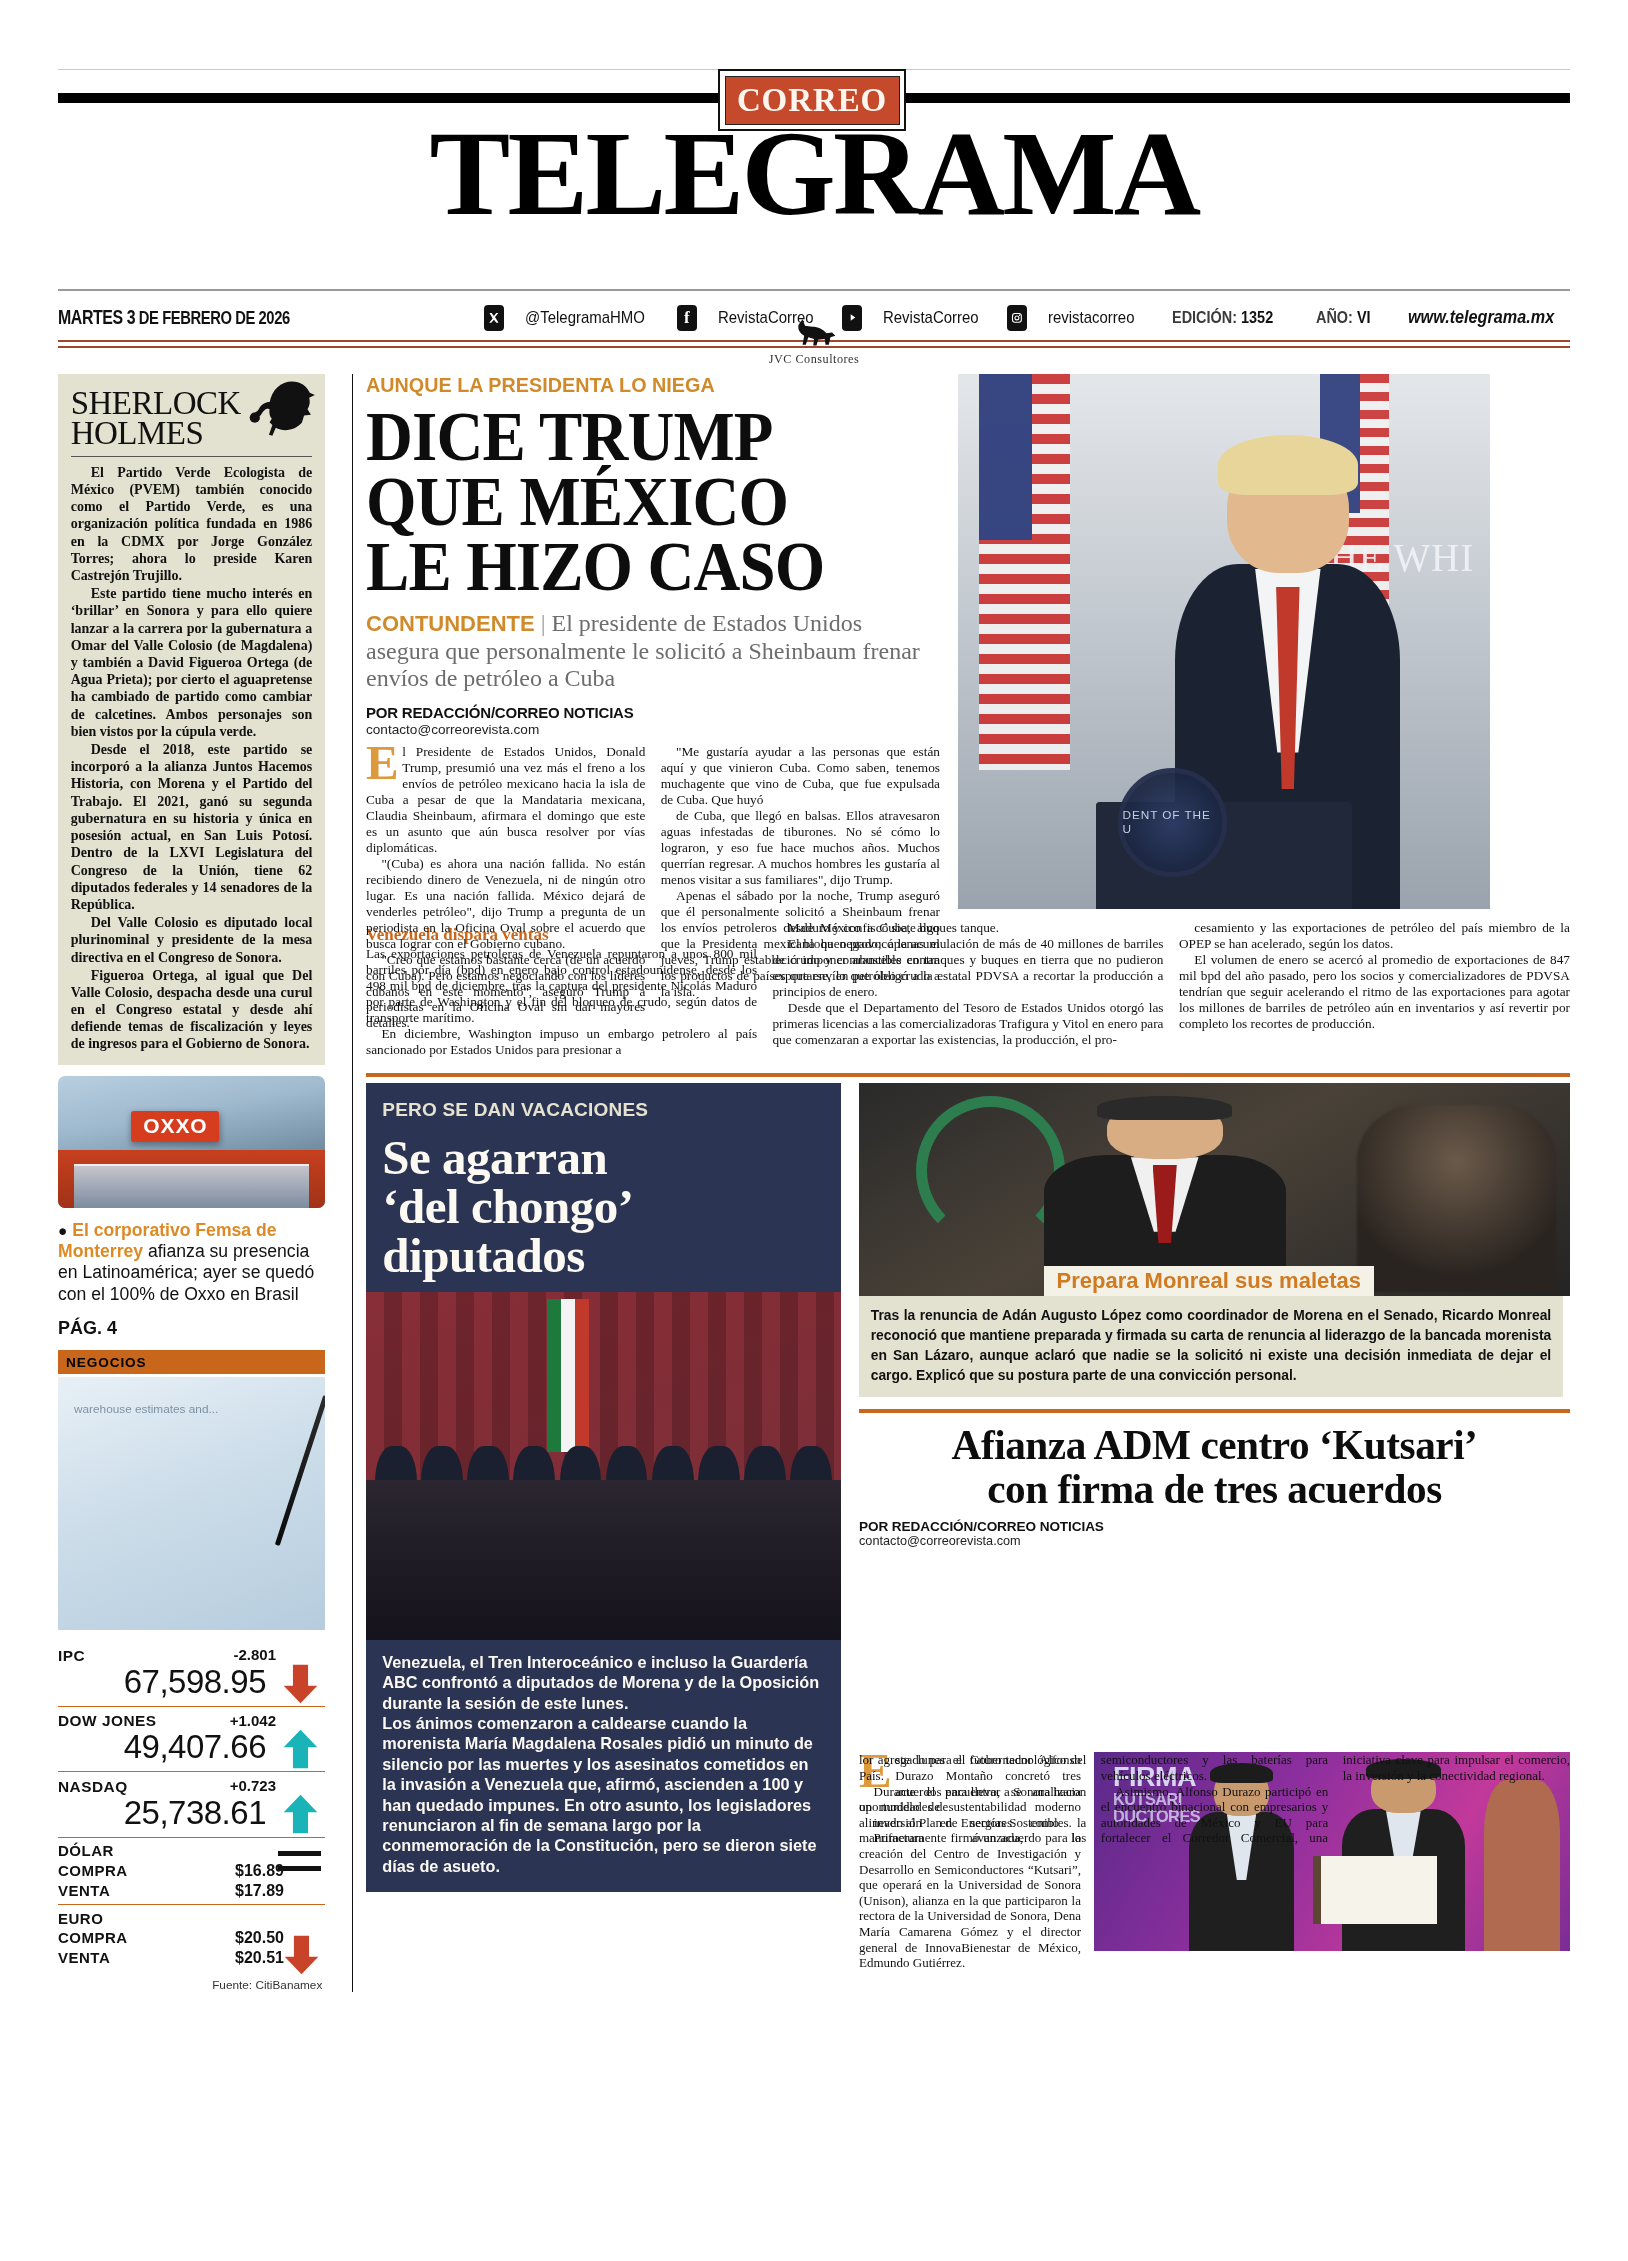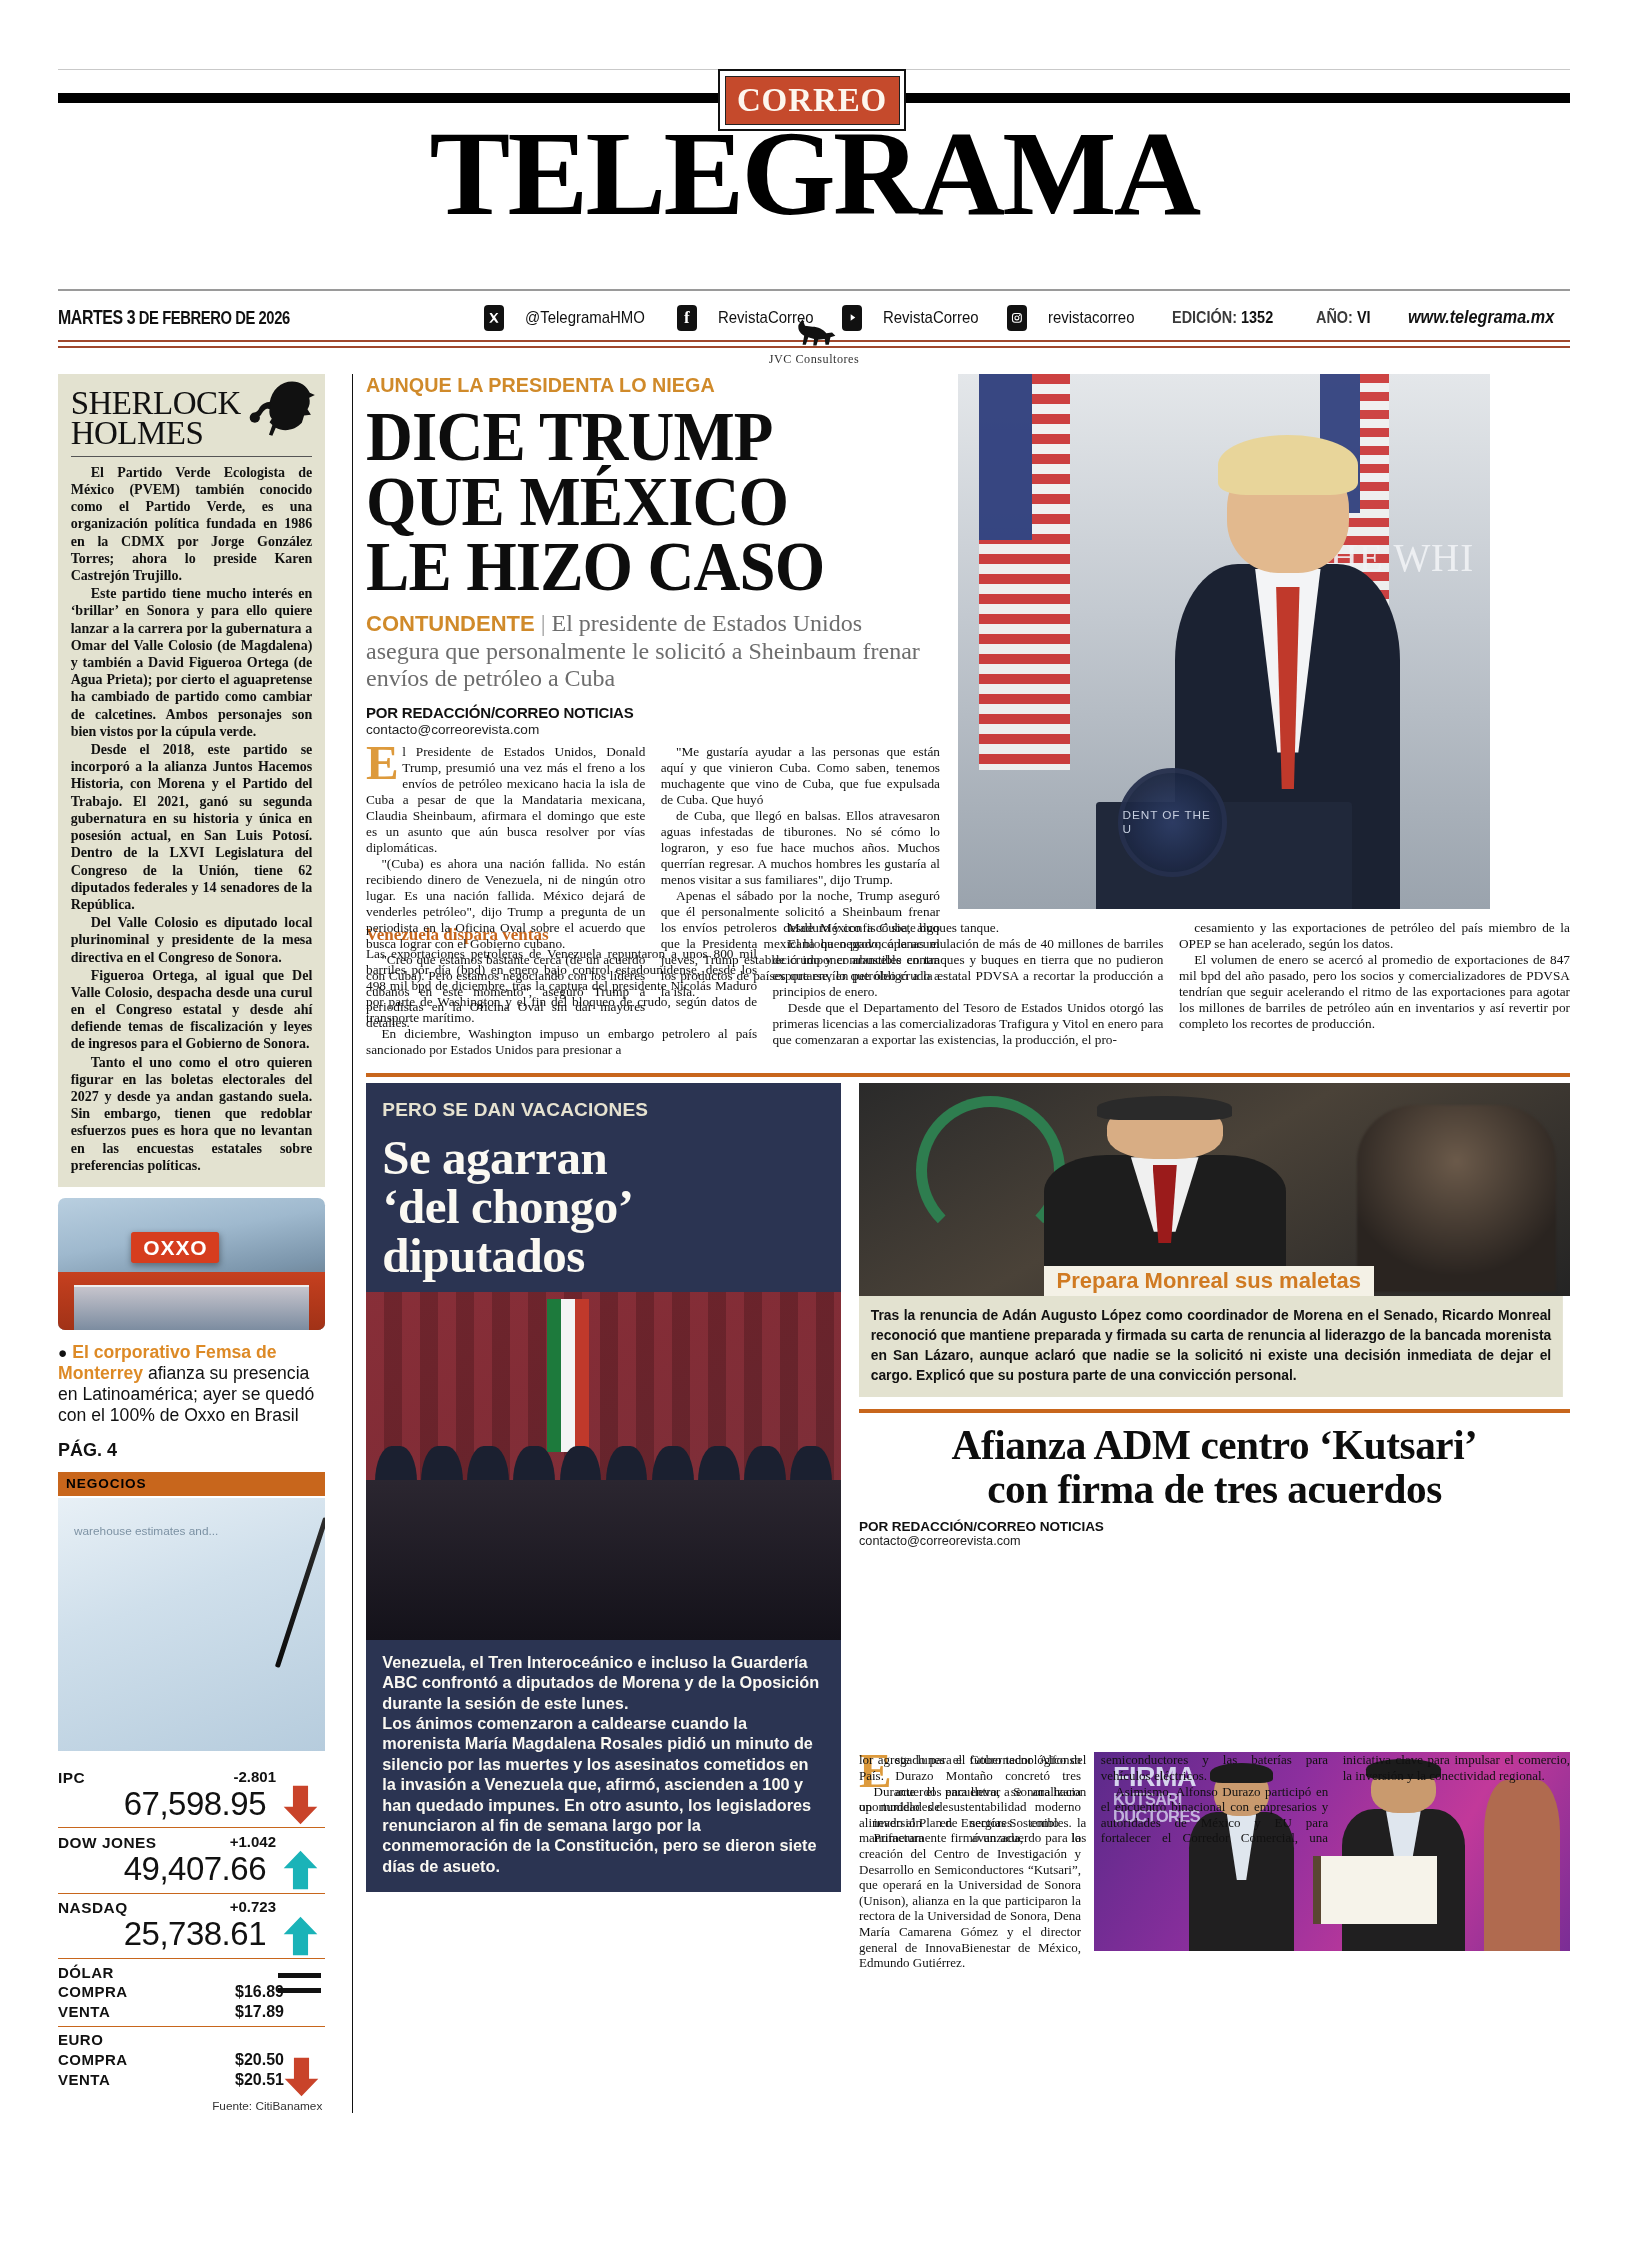--- a/index.html
+++ b/index.html
@@ -586,21 +586,20 @@
       <div id="sherlock-title">
         <div>SHERLOCK</div>
         <div>HOLMES</div>
       </div>
       <div id="sherlock-rule"></div>
       <p class="sherlock-p">El Partido Verde Ecologista de México (PVEM) también conocido como el Partido Verde, es una organización política fundada en 1986 en la CDMX por Jorge González Torres; ahora lo preside Karen Castrejón Trujillo.</p>
       <p class="sherlock-p">Este partido tiene mucho interés en ‘brillar’ en Sonora y para ello quiere lanzar a la carrera por la gubernatura a Omar del Valle Colosio (de Magdalena) y también a David Figueroa Ortega (de Agua Prieta); por cierto el aguapretense ha cambiado de partido como cambiar de calcetines. Ambos personajes son bien vistos por la cúpula verde.</p>
       <p class="sherlock-p">Desde el 2018, este partido se incorporó a la alianza Juntos Hacemos Historia, con Morena y el Partido del Trabajo. El 2021, ganó su segunda gubernatura en su historia y única en posesión actual, en San Luis Potosí. Dentro de la LXVI Legislatura del Congreso de la Unión, tiene 62 diputados federales y 14 senadores de la República.</p>
       <p class="sherlock-p">Del Valle Colosio es diputado local plurinominal y presidente de la mesa directiva en el Congreso de Sonora.</p>
       <p class="sherlock-p">Figueroa Ortega, al igual que Del Valle Colosio, despacha desde una curul en el Congreso estatal y desde ahí defiende temas de fiscalización y leyes de ingresos para el Gobierno de Sonora.</p>
-      <p class="sherlock-p">Tanto el uno como el otro quieren figurar en las boletas electorales del 2027 y desde ya andan gastando suela. Sin embargo, tienen que redoblar esfuerzos pues es hora que no levantan en las encuestas estatales sobre preferencias políticas.</p>
     </div>
 
     <div id="oxxo-photo">
       <div class="oxxo-awn"></div>
       <div class="oxxo-glass"></div>
       <div class="oxxo-sign">OXXO</div>
     </div>
 
     <div id="femsa-text">
       <span class="bullet">●</span>

